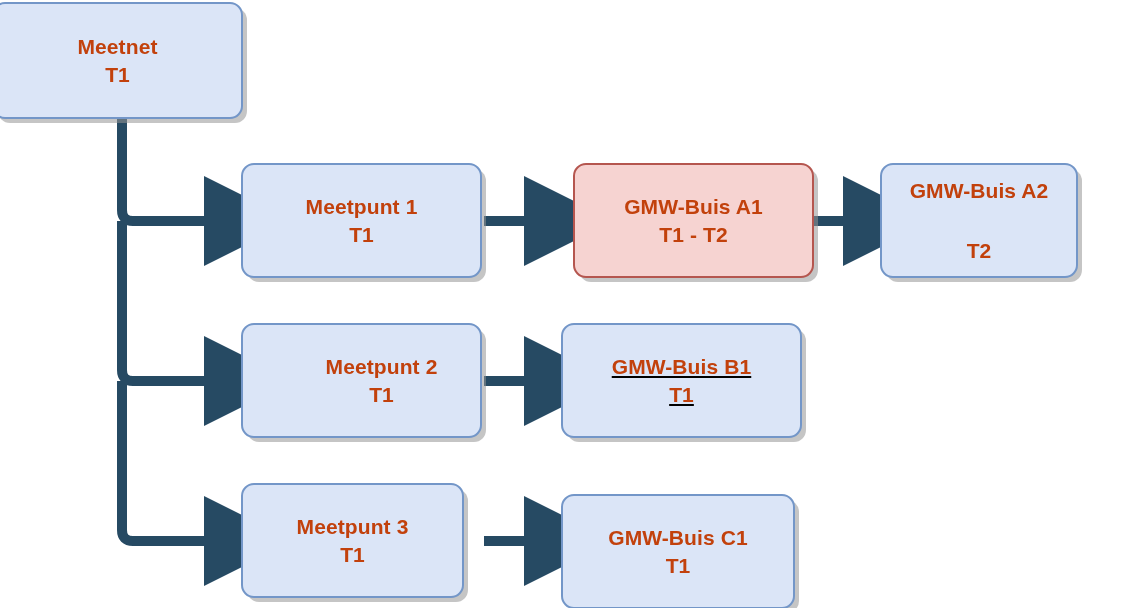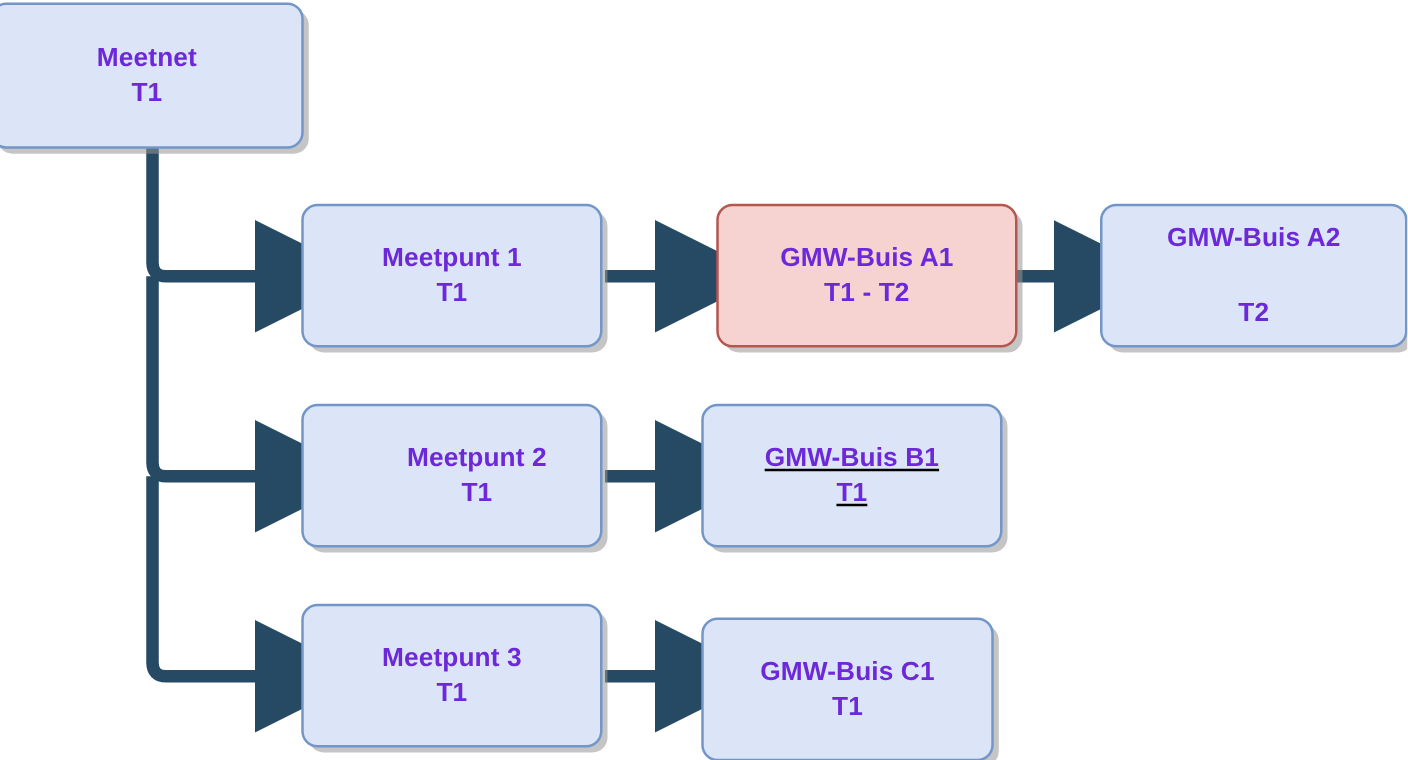--- a/index.html
+++ b/index.html
@@ -42,21 +42,21 @@
   }
   .node.blue {
     background: #dbe5f7;
     border-color: #7396c8;
   }
   .node.red {
     background: #f6d3d1;
     border-color: #b5564f;
   }
   .node-line {
-    color: #6d28d9;
+    color: #c2410c;
     font-weight: bold;
     font-size: 21px;
     line-height: 1.30;
     letter-spacing: 0.1px;
     white-space: nowrap;
   }
   .node-line.secondary {
     font-size: 21px;
   }
 </style>
@@ -109,36 +109,36 @@
   <div class="node blue" style="left:241px; top:163px; width:241px; height:115px;">
     <div class="node-line">Meetpunt 1</div>
     <div class="node-line secondary">T1</div>
   </div>
 
   <div class="node red" style="left:561px; top:163px; width:241px; height:115px;margin-left:12px;">
     <div class="node-line">GMW-Buis A1</div>
     <div class="node-line secondary">T1 - T2</div>
   </div>
 
-  <div class="node blue" style="left:880px; top:163px; width:246px; height:115px;gap:32px;">
+  <div class="node blue" style="left:880px; top:163px; width:198px; height:115px;gap:32px;">
     <div class="node-line">GMW-Buis A2</div>
     <div class="node-line secondary">T2</div>
   </div>
 
   <div class="node blue" style="left:241px; top:323px; width:241px; height:115px;padding-left:40px;">
     <div class="node-line">Meetpunt 2</div>
     <div class="node-line secondary">T1</div>
   </div>
 
   <div class="node blue" style="left:561px; top:323px; width:241px; height:115px;text-decoration:underline;">
     <div class="node-line">GMW-Buis B1</div>
     <div class="node-line secondary">T1</div>
   </div>
 
-  <div class="node blue" style="left:241px; top:483px; width:241px; height:115px;">
+  <div class="node blue" style="left:241px; top:483px; width:223px; height:115px;">
     <div class="node-line">Meetpunt 3</div>
     <div class="node-line secondary">T1</div>
   </div>
 
   <div class="node blue" style="left:561px; top:494px; width:234px; height:115px;text-align:center;">
     <div class="node-line">GMW-Buis C1</div>
     <div class="node-line secondary">T1</div>
   </div>
 
 </div>

